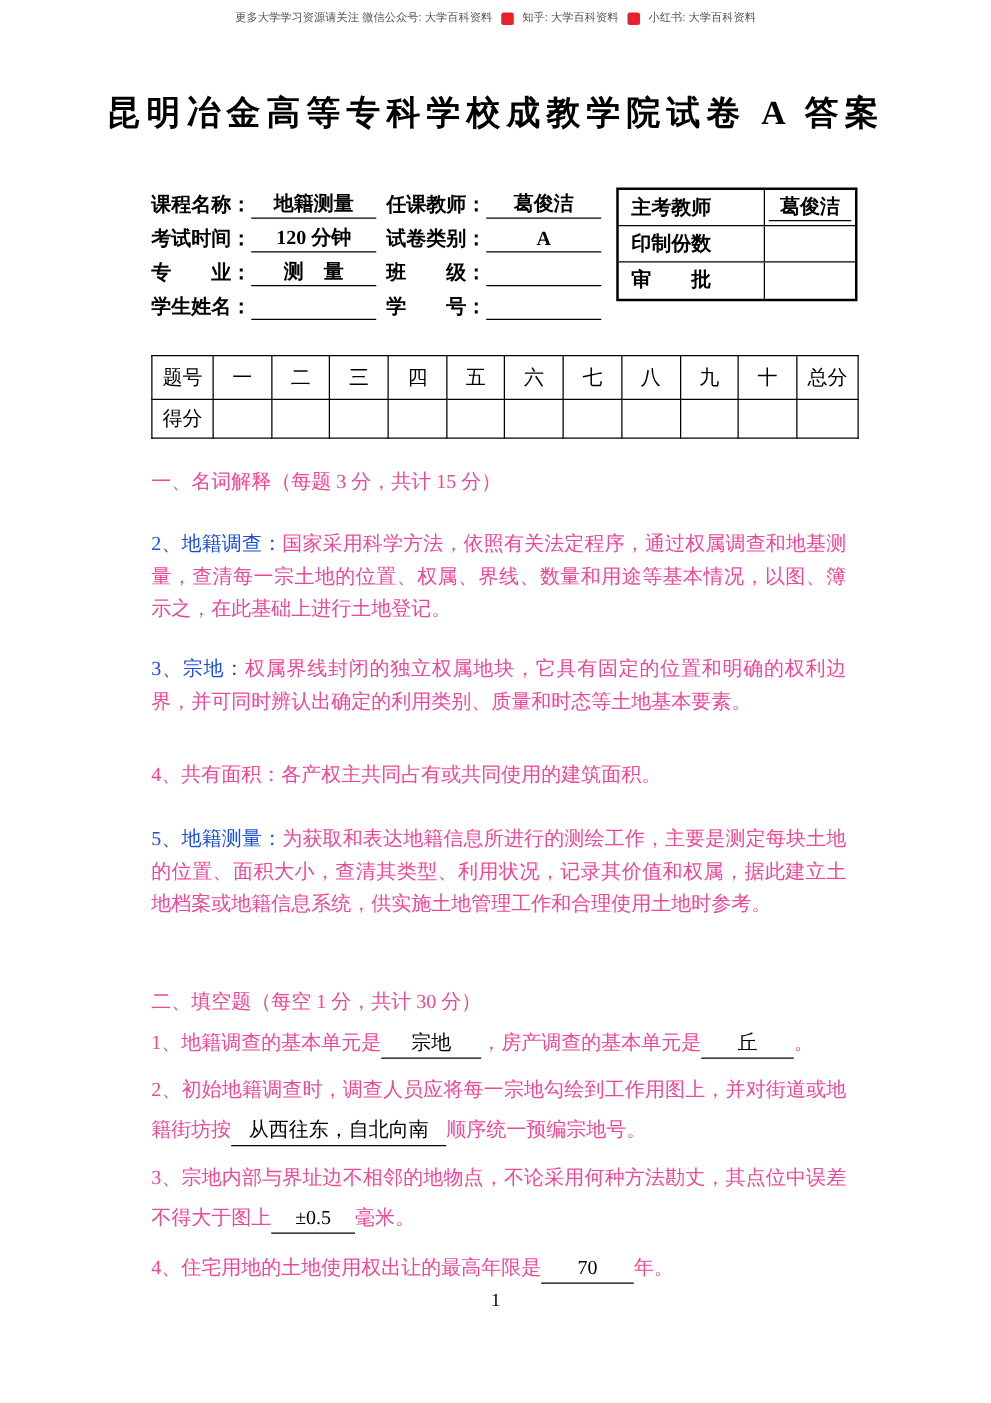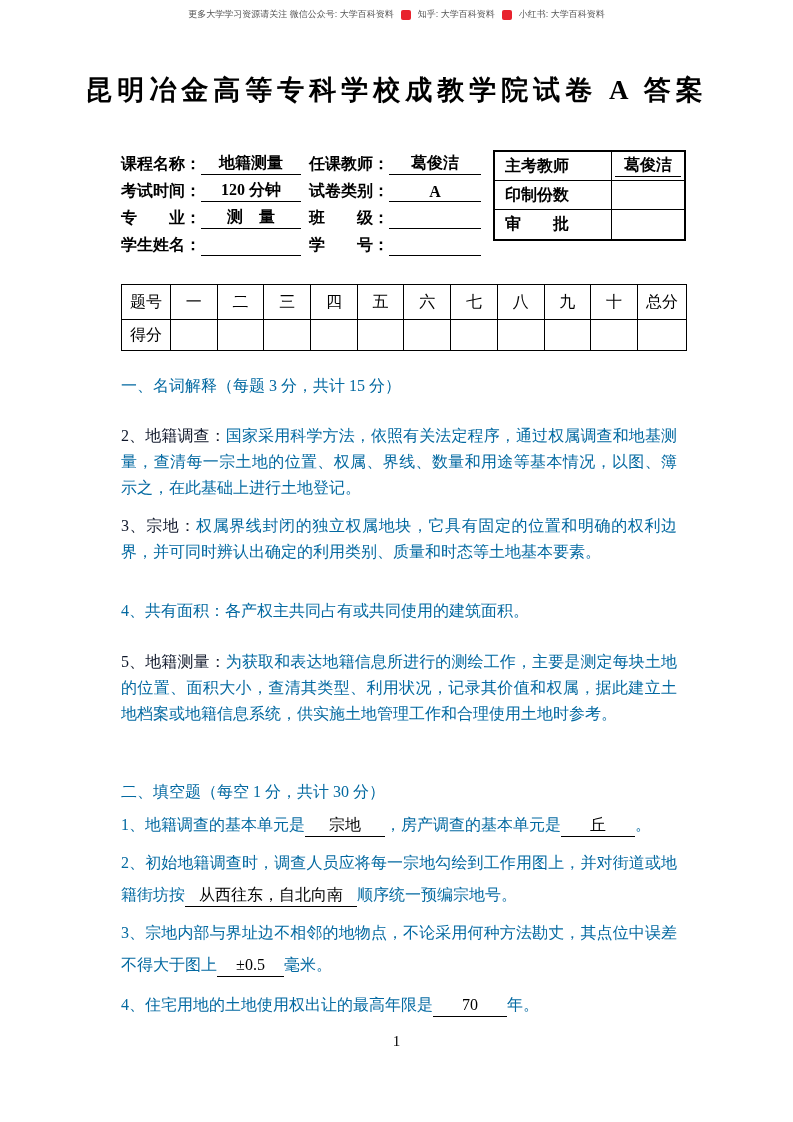--- a/index.html
+++ b/index.html
@@ -70,22 +70,22 @@
     font-size:16px;
     overflow:hidden;
   }
   .score-table tr:first-child td { height:35px; }
   .score-table tr:last-child td { height:31px; }
   .score-table td:first-child, .score-table td:last-child { width:49px; }
   
   .doc-body { margin:22px 116px 0 121px; font-size:16px; }
   .para { line-height:26px; text-align:justify; }
   .para.fill { line-height:32px; }
-  .seg-normal { color:#0369a1; }
-  .seg-red { color:#0f172a; }
+  .seg-normal { color:#ec4899; }
+  .seg-red { color:#1d4ed8; }
   .seg-blank {
     display:inline-block;
     border-bottom:1px solid #000;
     text-align:center;
     padding:0 2px;
     line-height:22px;
   }
   .footer-page {
     position:absolute; bottom:72px; left:0; right:0;
     text-align:center; font-size:15px;
@@ -180,21 +180,21 @@
           <td>&nbsp;</td>
           <td>&nbsp;</td>
           <td>&nbsp;</td>
         </tr>
     </tbody>
   </table>
 
   <div class="doc-body">
       <div class="para" style="margin-top: 0px;"><span class="seg-normal">一、名词解释（每题 3 分，共计 15 分）</span></div>
       <div class="para" style="margin-top: 24px;"><span class="seg-red">2、地籍调查：</span><span class="seg-normal">国家采用科学方法，依照有关法定程序，通过权属调查和地基测量，查清每一宗土地的位置、权属、界线、数量和用途等基本情况，以图、簿示之，在此基础上进行土地登记。</span></div>
-      <div class="para" style="margin-top: 12px;"><span class="seg-red">3、宗地：</span><span class="seg-normal">权属界线封闭的独立权属地块，它具有固定的位置和明确的权利边界，并可同时辨认出确定的利用类别、质量和时态等土地基本要素。</span></div>
+      <div class="para" style="margin-top: 22px;"><span class="seg-red">3、宗地：</span><span class="seg-normal">权属界线封闭的独立权属地块，它具有固定的位置和明确的权利边界，并可同时辨认出确定的利用类别、质量和时态等土地基本要素。</span></div>
       <div class="para" style="margin-top: 33px;"><span class="seg-normal">4、共有面积：各产权主共同占有或共同使用的建筑面积。</span></div>
       <div class="para" style="margin-top: 25px;"><span class="seg-red">5、地籍测量：</span><span class="seg-normal">为获取和表达地籍信息所进行的测绘工作，主要是测定每块土地的位置、面积大小，查清其类型、利用状况，记录其价值和权属，据此建立土地档案或地籍信息系统，供实施土地管理工作和合理使用土地时参考。</span></div>
       <div class="para" style="margin-top: 52px;"><span class="seg-normal">二、填空题（每空 1 分，共计 30 分）</span></div>
       <div class="para fill" style="margin-top: 4px;"><span class="seg-normal">1、地籍调查的基本单元是</span><span class="seg-blank" style="min-width: 80px;">宗地</span><span class="seg-normal">，房产调查的基本单元是</span><span class="seg-blank" style="min-width: 74px;">丘</span><span class="seg-normal">。</span></div>
       <div class="para fill" style="margin-top: 6px;"><span class="seg-normal">2、初始地籍调查时，调查人员应将每一宗地勾绘到工作用图上，并对街道或地籍街坊按</span><span class="seg-blank" style="min-width: 172px;">从西往东，自北向南</span><span class="seg-normal">顺序统一预编宗地号。</span></div>
       <div class="para fill" style="margin-top: 6px;"><span class="seg-normal">3、宗地内部与界址边不相邻的地物点，不论采用何种方法勘丈，其点位中误差不得大于图上</span><span class="seg-blank" style="min-width: 67px;">±0.5</span><span class="seg-normal">毫米。</span></div>
       <div class="para fill" style="margin-top: 8px;"><span class="seg-normal">4、住宅用地的土地使用权出让的最高年限是</span><span class="seg-blank" style="min-width: 74px;">70</span><span class="seg-normal">年。</span></div>
     </div>
 
   <div class="footer-page">1</div>

